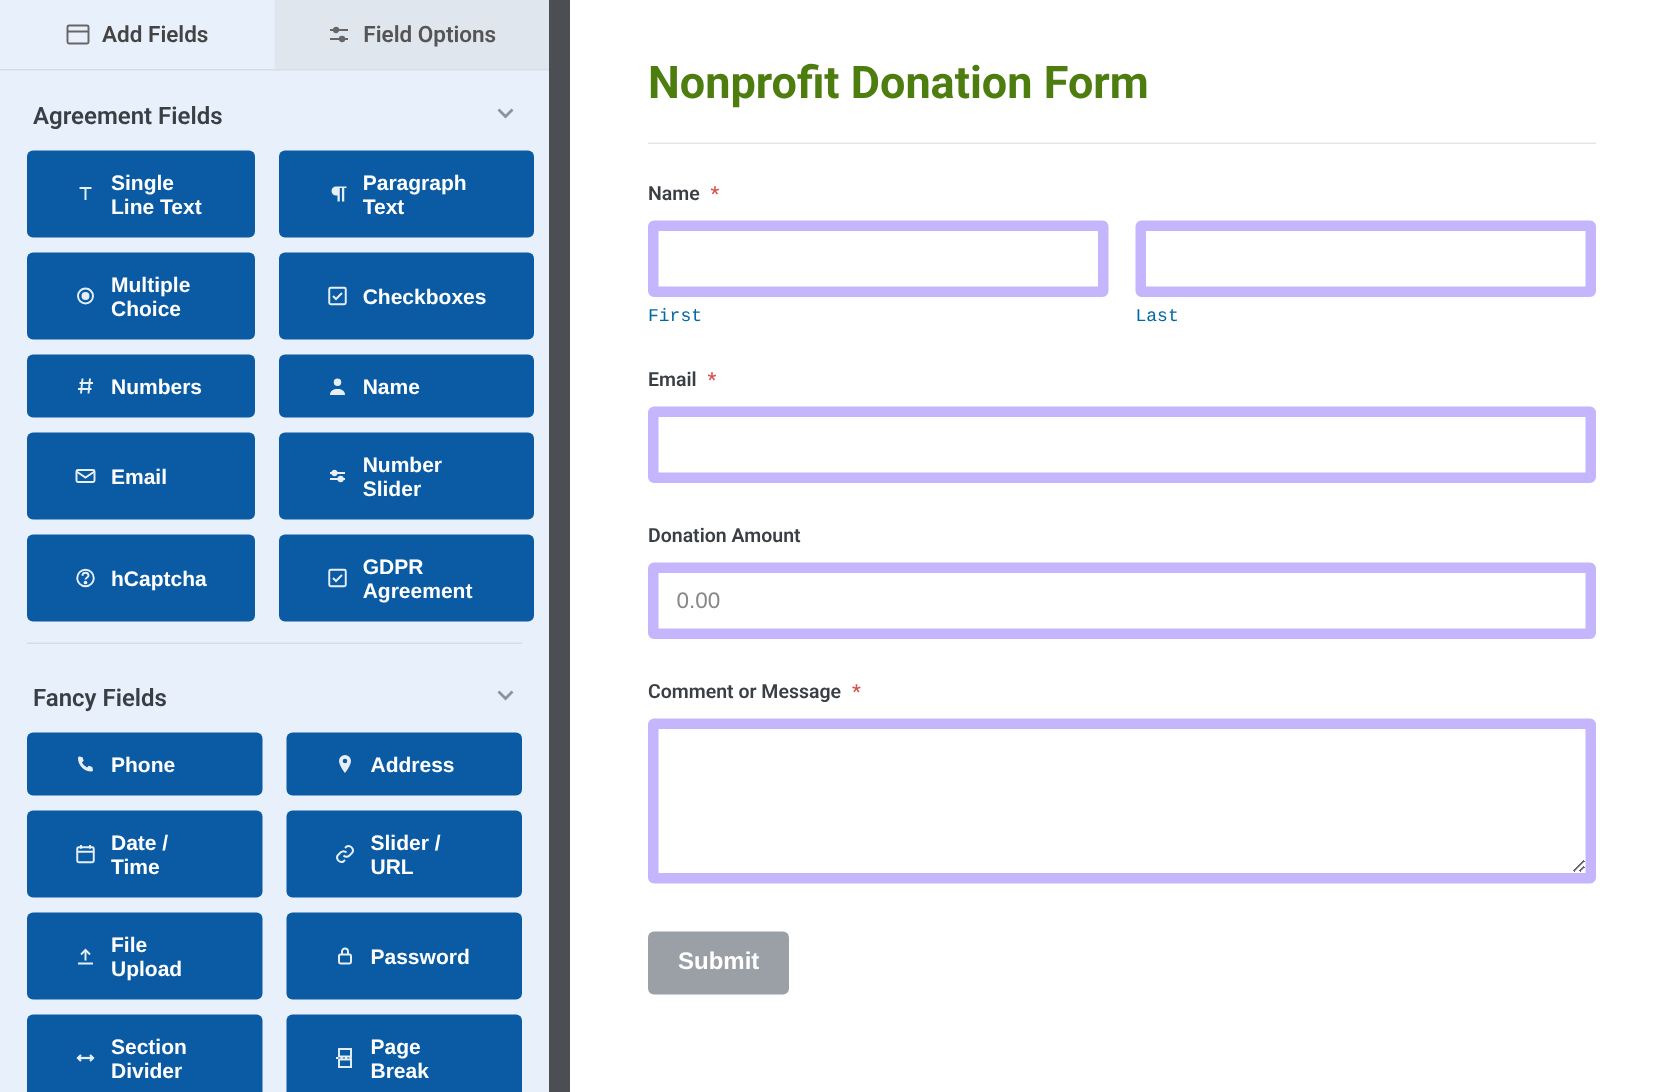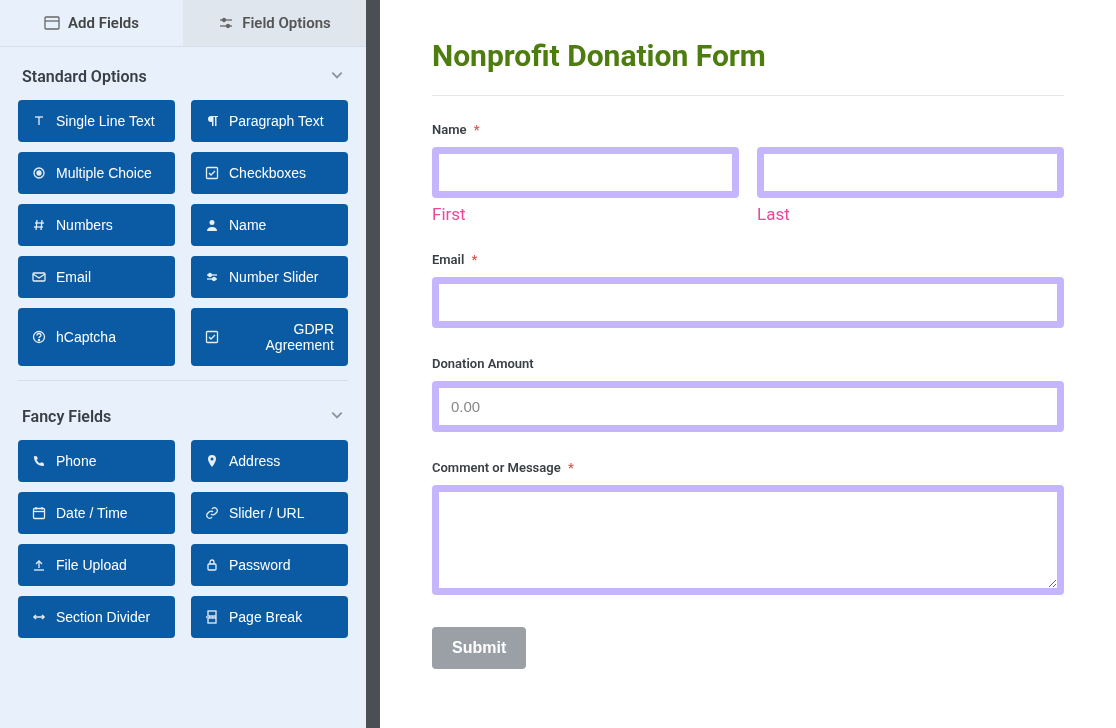--- a/index.html
+++ b/index.html
@@ -12,34 +12,34 @@
 .tab.inactive { background: #dfe6ed; color: #555; }
 .tab-icon { width: 16px; height: 16px; display: inline-flex; align-items: center; justify-content: center; color: #666; }
 
 .panel-body { flex: 1; overflow-y: auto; padding: 0 18px 20px; }
 .section { border-bottom: 1px solid #d5dee8; padding-bottom: 14px; margin-bottom: 6px; }
 .section-header { display: flex; justify-content: space-between; align-items: center; padding: 20px 4px 14px; cursor: pointer; }
 .section-title { font-size: 16px; font-weight: 600; color: #3a3f45; }
 .chevron { color: #8a94a0; }
 
 .field-grid { display: grid; grid-template-columns: 1fr 1fr; gap: 10px 16px; }
-.field-btn { background: #0a5ba3; color: #fff; border: none; border-radius: 4px; padding: 13px 14px; font-size: 14px; font-weight: 400; text-align: right; cursor: pointer; display: flex; align-items: center; gap: 10px; }
+.field-btn { background: #0a5ba3; color: #fff; border: none; border-radius: 4px; padding: 13px 32px; font-size: 14px; font-weight: 700; text-align: left; cursor: pointer; display: flex; align-items: center; gap: 10px; }
 .field-btn .fi { width: 14px; height: 14px; display: inline-flex; align-items: center; justify-content: center; flex-shrink: 0; opacity: 0.9; }
 
 .divider-bar { width: 14px; background: #4b4e52; }
 
 .canvas { flex: 1; background: #fff; padding: 38px 52px 30px; overflow-y: auto; }
 .form-title { font-size: 30px; font-weight: 700; color: #4d7c0f; padding-bottom: 22px; border-bottom: 1px solid #e6e6e6; margin-bottom: 26px; }
 .form-field { margin-bottom: 28px; }
 .form-label { font-size: 13px; font-weight: 600; color: #3a3f45; display: block; margin-bottom: 10px; }
 .req { color: #d9534f; margin-left: 4px; }
 .row { display: flex; gap: 18px; }
 .col { flex: 1; display: flex; flex-direction: column; }
 .text-input { width: 100%; padding: 10px 12px; font-size: 15px; border: 7px solid #c4b5fd; border-radius: 4px; background: #fff; }
-.sublabel { font-size: 17px; color: #ec4899; margin-top: 6px; }
+.sublabel { font-size: 12px; color: #0369a1; margin-top: 6px; font-family: Liberation Mono, monospace; }
 textarea.text-input { height: 110px; resize: vertical; }
 .submit-btn { background: #9aa0a6; color: #fff; border: none; border-radius: 4px; padding: 12px 20px; font-size: 16px; font-weight: 600; cursor: pointer; }
 .placeholder-style::placeholder { color: #888; }
 </style>
 </head>
 <body>
 
 <div class="app">
   <div class="sidebar">
     <div class="tabs">
@@ -62,21 +62,21 @@
             </svg>
         </span>
         <span>Field Options</span>
       </div>
     </div>
 
     <div class="panel-body">
 
       <div class="section">
         <div class="section-header">
-          <span class="section-title">Standard Options</span>
+          <span class="section-title">Agreement Fields</span>
           <span class="chevron">
             <svg viewBox="0 0 12 12" width="14" height="14" fill="none" stroke="currentColor" stroke-width="1.6">
                 <polyline points="2,4 6,8 10,4"></polyline>
               </svg>
           </span>
         </div>
         <div class="field-grid">
 
           <button class="field-btn">
             <span class="fi">

